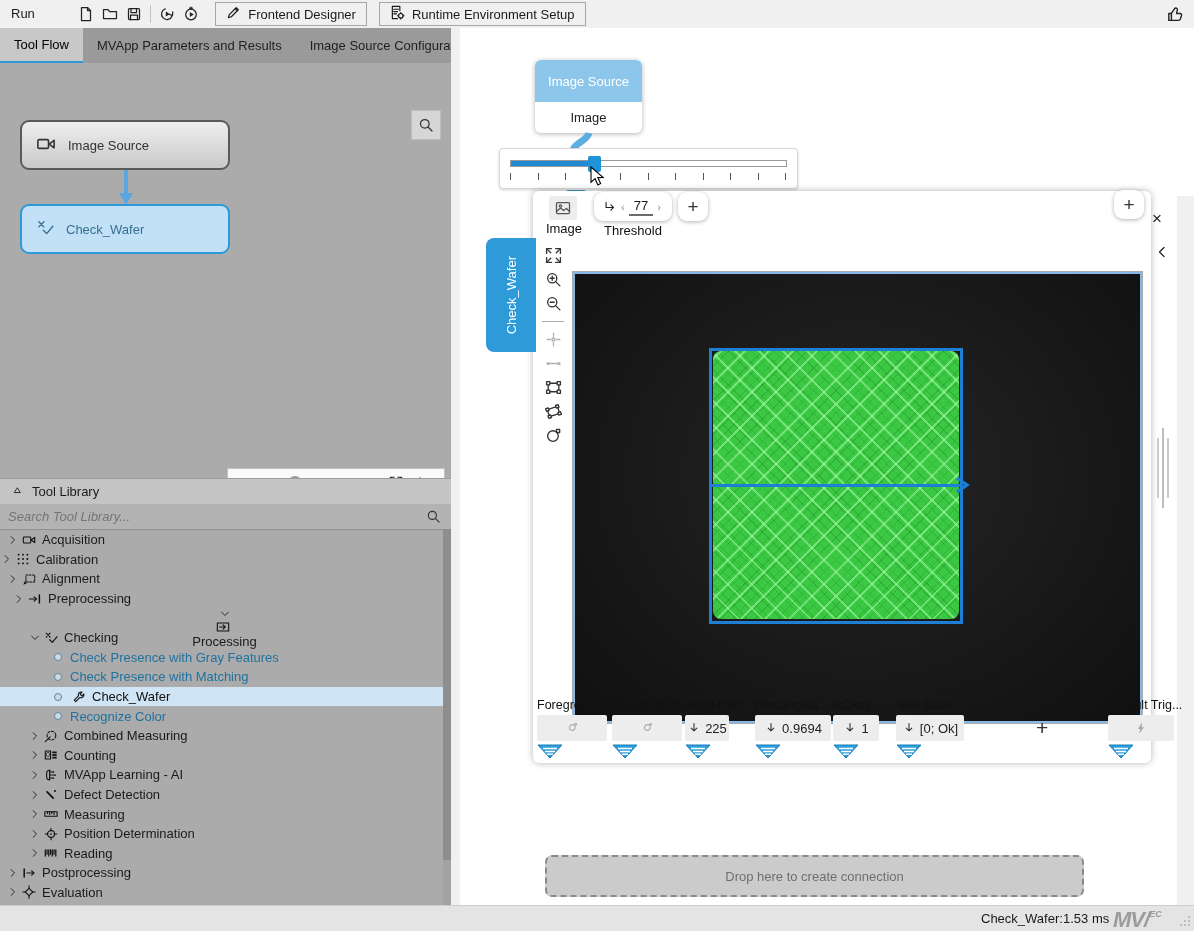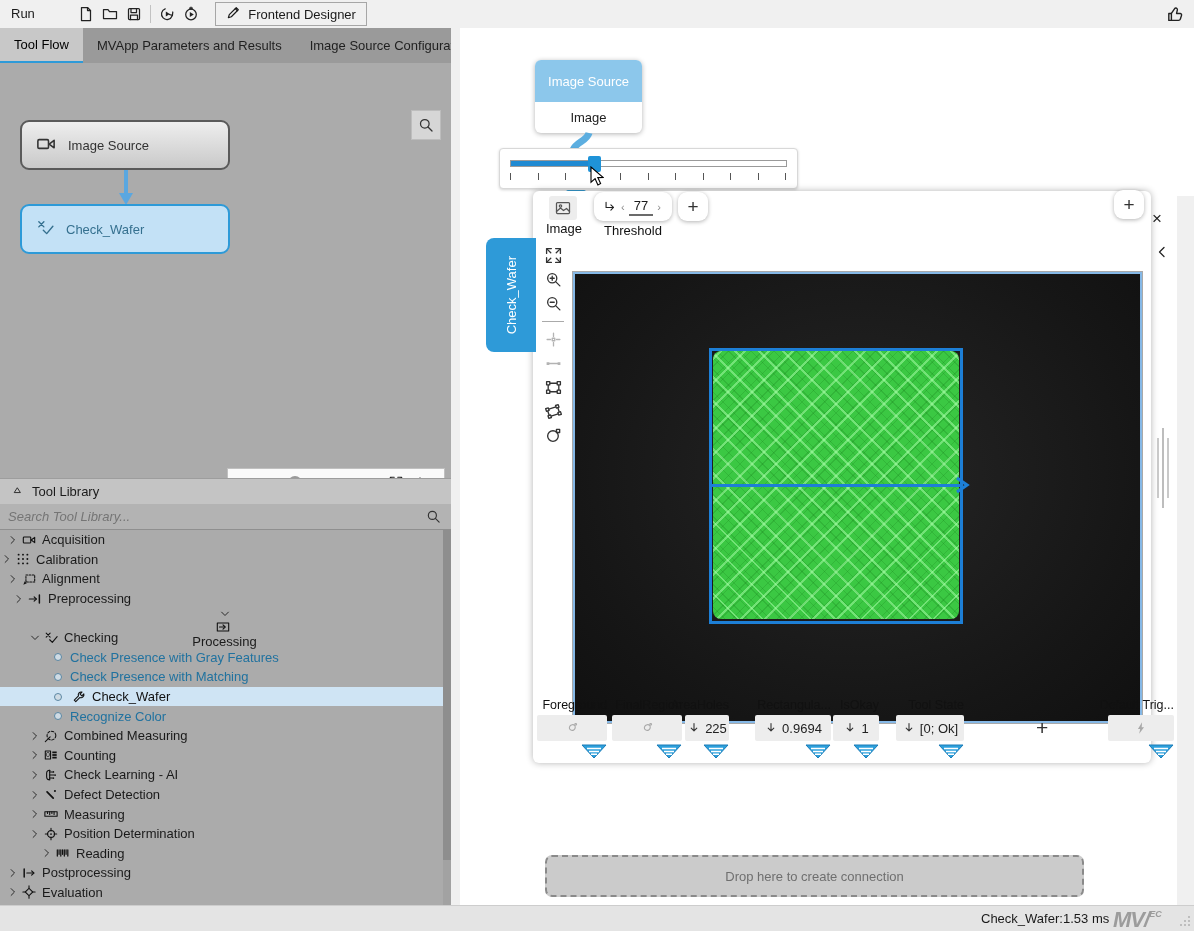--- a/index.html
+++ b/index.html
@@ -100,21 +100,21 @@
          background-image:
            repeating-linear-gradient(45deg,rgba(170,255,170,.5) 0 2px,rgba(0,0,0,0) 2px 17px),
            repeating-linear-gradient(-45deg,rgba(170,255,170,.5) 0 2px,rgba(0,0,0,0) 2px 17px),
            repeating-linear-gradient(45deg,rgba(0,80,0,.15) 0 1px,rgba(0,0,0,0) 1px 8px),
            repeating-linear-gradient(-45deg,rgba(0,80,0,.15) 0 1px,rgba(0,0,0,0) 1px 8px);}
   .roi{position:absolute;border:3px solid #1d7fd6;box-sizing:border-box;}
   .roi-top{left:136px;top:76px;width:254px;height:139px;}
   .roi-bot{left:136px;top:212px;width:254px;height:140px;}
   .roi-arrow{position:absolute;left:383px;top:203px;}
   
-  .res-col{position:absolute;top:507px;display:flex;flex-direction:column;align-items:flex-end;}
+  .res-col{position:absolute;top:507px;display:flex;flex-direction:column;align-items:flex-start;}
   .res-lb{color:#111;font-size:12.5px;margin-bottom:3px;white-space:nowrap;}
   .res-chip{height:26px;background:#ededed;border-radius:2px;display:flex;align-items:center;
             justify-content:center;gap:4px;color:#222;align-self:stretch;}
   .res-chip .ric{display:flex;color:#333;}
   .res-chip.empty .ric{color:#a9a9a9;}
   .res-add{position:absolute;left:503px;top:527px;font-size:21px;color:#333;line-height:20px;}
   .res-funnel{margin-top:3px;}
   
   .close-x{position:absolute;left:692px;top:183px;font-size:17px;color:#222;line-height:16px;}
   .chev-left{position:absolute;left:694px;top:216px;color:#222;display:flex;}
@@ -187,20 +187,29 @@
           </svg>
         </span>
       </div>
     <button class="mbtn">
       <span id="ic-pencil"><svg width="15" height="15" viewBox="0 0 16 16" fill="none" stroke="currentColor" stroke-width="1.25" stroke-linecap="round" stroke-linejoin="round">
             <path d="M2.5 13.5l1-3.2 7.4-7.4 2.2 2.2-7.4 7.4z"></path>
             <path d="M9.9 3.9l2.2 2.2"></path>
           </svg></span>
       <span>Frontend Designer</span>
     </button>
+    <button class="mbtn">
+      <span id="ic-geardoc"><svg width="15" height="15" viewBox="0 0 16 16" fill="none" stroke="currentColor" stroke-width="1.25" stroke-linecap="round" stroke-linejoin="round">
+            <path d="M2.5 1.5h8v4.5M2.5 1.5v13h5.5"></path>
+            <path d="M4 4.5h5M4 7h4M4 9.5h3"></path>
+            <circle cx="11.5" cy="11.5" r="2.4"></circle>
+            <path d="M11.5 8v1.1M11.5 13.9V15M8 11.5h1.1M13.9 11.5H15"></path>
+          </svg></span>
+      <span>Runtime Environment Setup</span>
+    </button>
     <div class="feedback" id="ic-thumb">
         <svg width="18" height="18" viewBox="0 0 16 16" fill="none" stroke="currentColor" stroke-width="1.25" stroke-linecap="round" stroke-linejoin="round">
           <path d="M2.5 7.5h2.3v6.2H2.5z"></path>
           <path d="M4.8 13.7h6.4c.7 0 1.3-.4 1.5-1.1l1.1-3.4c.3-.8-.3-1.7-1.2-1.7H9.4l.7-3.1c.2-.9-.5-1.7-1.4-1.7-.4 0-.8.2-1 .6L4.8 7.5"></path>
         </svg>
       </div>
   </div>
 
   <div class="left-panel">
     <div class="tabbar" id="tabbar">
@@ -438,21 +447,21 @@
               <path d="M6.5 2.5A3.5 3.5 0 003 6v4a3.5 3.5 0 003.5 3.5"></path>
               <path d="M6.5 2.5v11"></path>
               <path d="M6.5 4.5h3M6.5 8h5M6.5 11.5h3"></path>
               <g fill="currentColor" stroke="none">
                 <circle cx="10.7" cy="4.5" r="1"></circle>
                 <circle cx="12.7" cy="8" r="1"></circle>
                 <circle cx="10.7" cy="11.5" r="1"></circle>
               </g>
             </svg>
           </span>
-          <span>Check Learning - AI</span>
+          <span>MVApp Learning - AI</span>
         </div>
         <div class="trow" style="padding-left: 28px;">
           <span class="exp">
             <svg width="12" height="12" viewBox="0 0 16 16" fill="none" stroke="currentColor" stroke-width="1.25" stroke-linecap="round" stroke-linejoin="round">
               <path d="M5.5 3.5L10 8l-4.5 4.5"></path>
             </svg>
           </span>
           <span class="ticon">
             <svg width="14" height="14" viewBox="0 0 16 16" fill="none" stroke="currentColor" stroke-width="1.25" stroke-linecap="round" stroke-linejoin="round">
               <path d="M3.5 4.5l7 7" stroke-width="2"></path>
@@ -483,21 +492,21 @@
           </span>
           <span class="ticon">
             <svg width="14" height="14" viewBox="0 0 16 16" fill="none" stroke="currentColor" stroke-width="1.25" stroke-linecap="round" stroke-linejoin="round">
               <circle cx="8" cy="8" r="4"></circle>
               <path d="M8 1.5v3M8 11.5v3M1.5 8h3M11.5 8h3"></path>
               <circle cx="8" cy="8" r="1" fill="currentColor" stroke="none"></circle>
             </svg>
           </span>
           <span>Position Determination</span>
         </div>
-        <div class="trow" style="padding-left: 28px; margin-left: 12px;">
+        <div class="trow" style="padding-left: 28px;">
           <span class="exp">
             <svg width="12" height="12" viewBox="0 0 16 16" fill="none" stroke="currentColor" stroke-width="1.25" stroke-linecap="round" stroke-linejoin="round">
               <path d="M5.5 3.5L10 8l-4.5 4.5"></path>
             </svg>
           </span>
           <span class="ticon">
             <svg width="14" height="14" viewBox="0 0 16 16" fill="none" stroke="currentColor" stroke-width="1.25" stroke-linecap="round" stroke-linejoin="round">
               <path d="M1.5 4.5v7M3.5 4.5v5M5.5 4.5v7M7.5 4.5v5M9.5 4.5v7M11.5 4.5v5M13.5 4.5v7" stroke-width="1.4"></path>
             </svg>
           </span>

